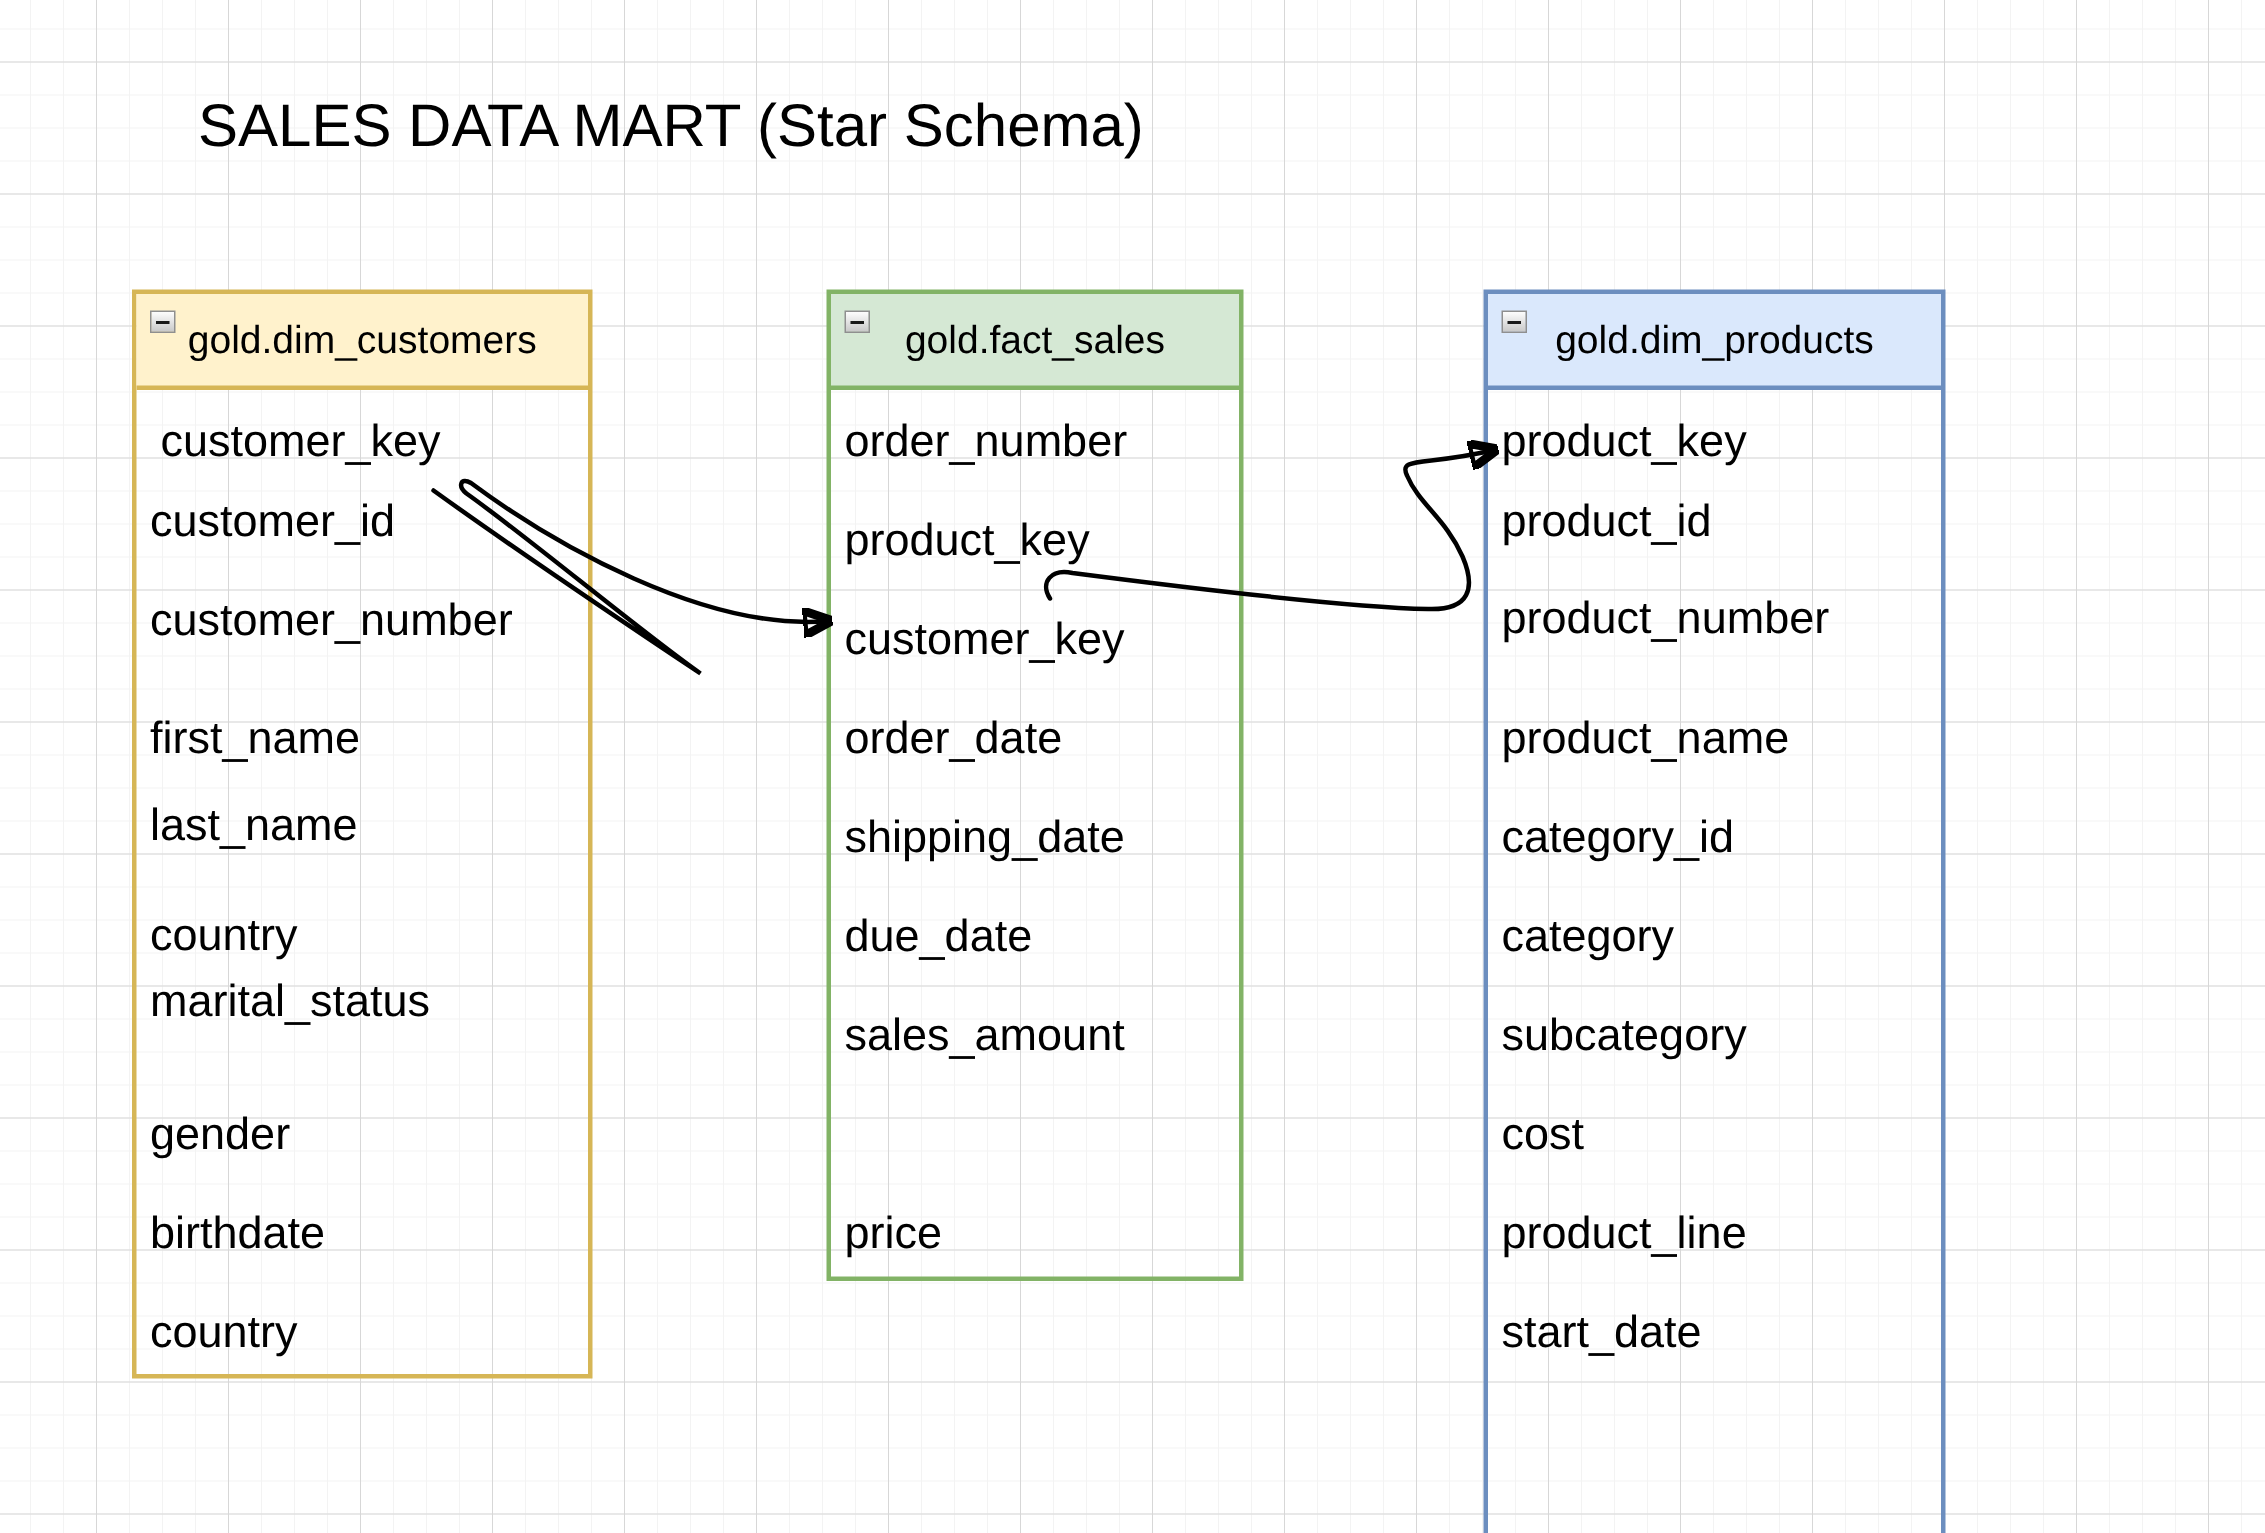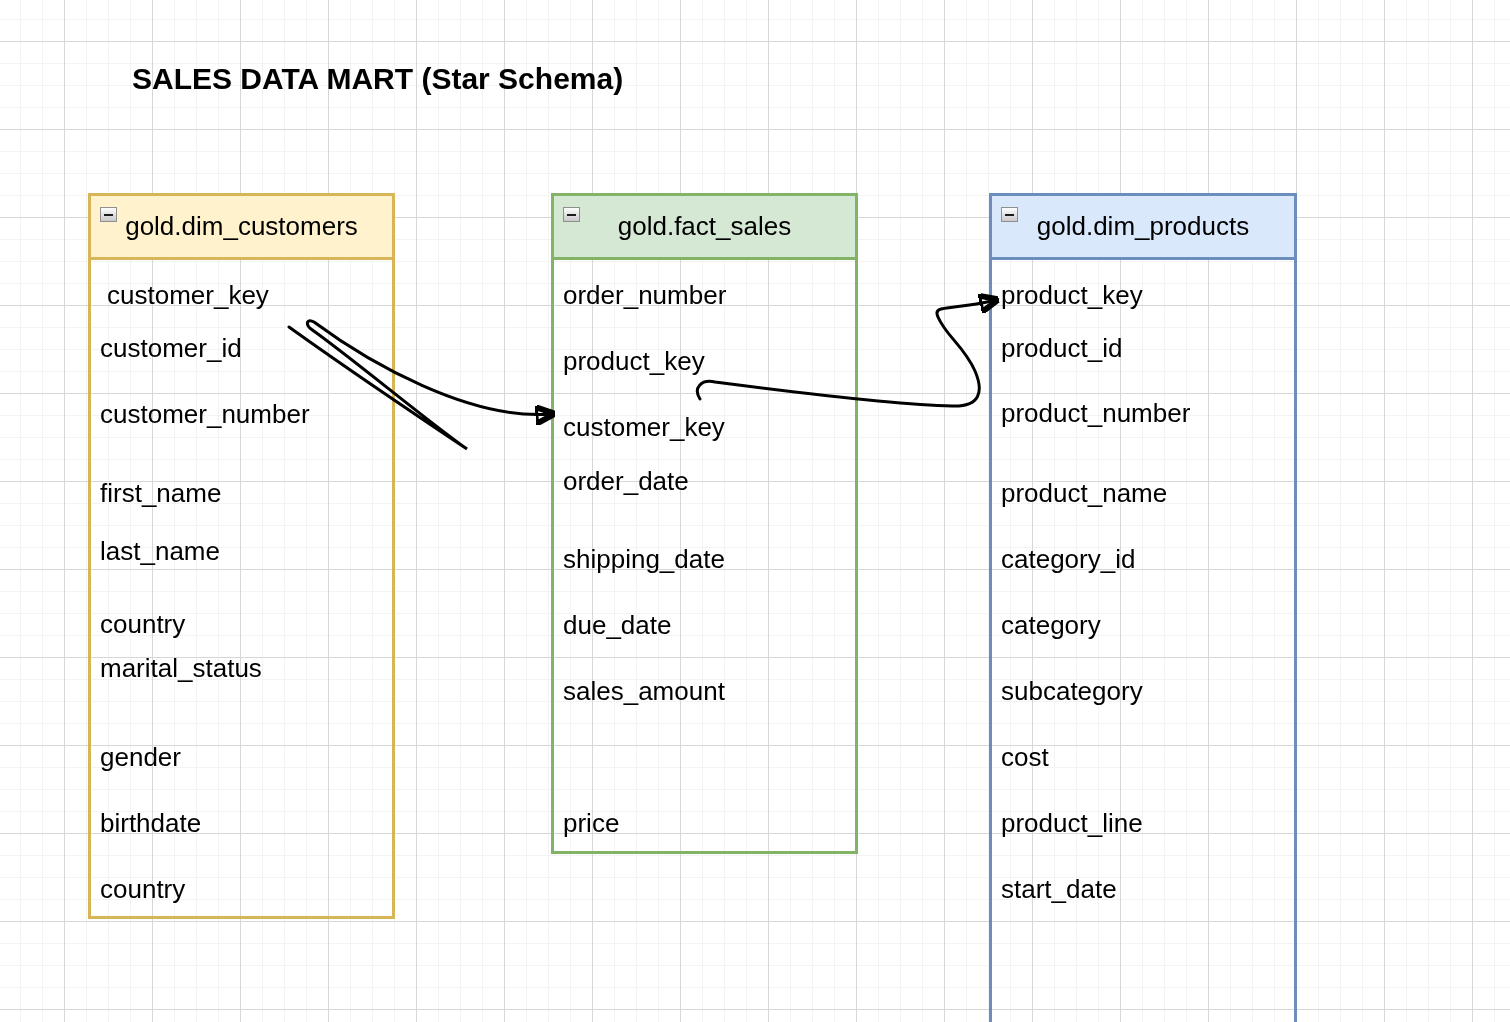--- a/index.html
+++ b/index.html
@@ -10,43 +10,43 @@
     background-image:
       linear-gradient(to right,#d7d7d7 1px,transparent 1px),
       linear-gradient(to bottom,#d7d7d7 1px,transparent 1px),
       linear-gradient(to right,#f3f3f3 1px,transparent 1px),
       linear-gradient(to bottom,#f3f3f3 1px,transparent 1px);
     background-size:88px 88px,88px 88px,22px 22px,22px 22px;
     background-position:64px 41px,64px 41px,64px 41px,64px 41px;
   }
   .page-title{
     position:absolute;left:132px;top:62px;
-    font-size:30px;font-weight:bold;letter-spacing:0;white-space:nowrap;
+    font-size:40px;font-weight:normal;letter-spacing:0;white-space:nowrap;
   }
   .etable{position:absolute;box-sizing:border-box;border:3px solid;background:transparent;}
   .thead{
     position:relative;height:61px;display:flex;align-items:center;justify-content:center;
     font-size:26px;white-space:nowrap;text-align:center;
   }
   .t1{left:88px;top:193px;width:307px;height:726px;border-color:#d6b656;}
   .t1 .thead{background:#fff2cc;border-bottom:3px solid #d6b656;}
-  .t2{left:551px;top:193px;width:307px;height:661px;border-color:#82b366;}
+  .t2{left:551px;top:193px;width:278px;height:661px;border-color:#82b366;}
   .t2 .thead{background:#d5e8d4;border-bottom:3px solid #82b366;}
   .t3{left:989px;top:193px;width:308px;height:938px;border-color:#6c8ebf;}
   .t3 .thead{background:#dae8fc;border-bottom:3px solid #6c8ebf;}
   .collapse{
     position:absolute;left:9px;top:11px;width:17px;height:15px;box-sizing:border-box;
     background:linear-gradient(180deg,#fdfdfd 0%,#c9c9c9 100%);
     border:1px solid #8f8f8f;
     display:flex;align-items:center;justify-content:center;
   }
   .minus{width:9px;height:2px;background:#1a1a1a;}
   .row{
     position:absolute;left:0;right:0;height:30px;line-height:30px;
-    padding-left:9px;font-size:26px;white-space:nowrap;
+    padding-left:9px;font-size:30px;white-space:nowrap;
   }
   .row.indent{padding-left:16px;}
   svg.arrows{position:absolute;left:0;top:0;pointer-events:none;}
   svg.arrows path{fill:none;stroke:#000;stroke-width:3;stroke-linecap:round;}
 </style>
 </head>
 <body>
 
 <div class="canvas">
 
@@ -74,21 +74,21 @@
   <div class="etable t2">
     <div class="thead">
       <span class="collapse">
           <span class="minus"></span>
         </span>
       <span>gold.fact_sales</span>
     </div>
     <div class="row" style="top:84px">order_number</div>
     <div class="row" style="top:150px">product_key</div>
     <div class="row" style="top:216px">customer_key</div>
-    <div class="row" style="top:270px">order_date</div>
+    <div class="row" style="top:282px">order_date</div>
     <div class="row" style="top:348px">shipping_date</div>
     <div class="row" style="top:414px">due_date</div>
     <div class="row" style="top:480px">sales_amount</div>
     <div class="row" style="top:612px">price</div>
   </div>
 
   <div class="etable t3">
     <div class="thead">
       <span class="collapse">
           <span class="minus"></span>

